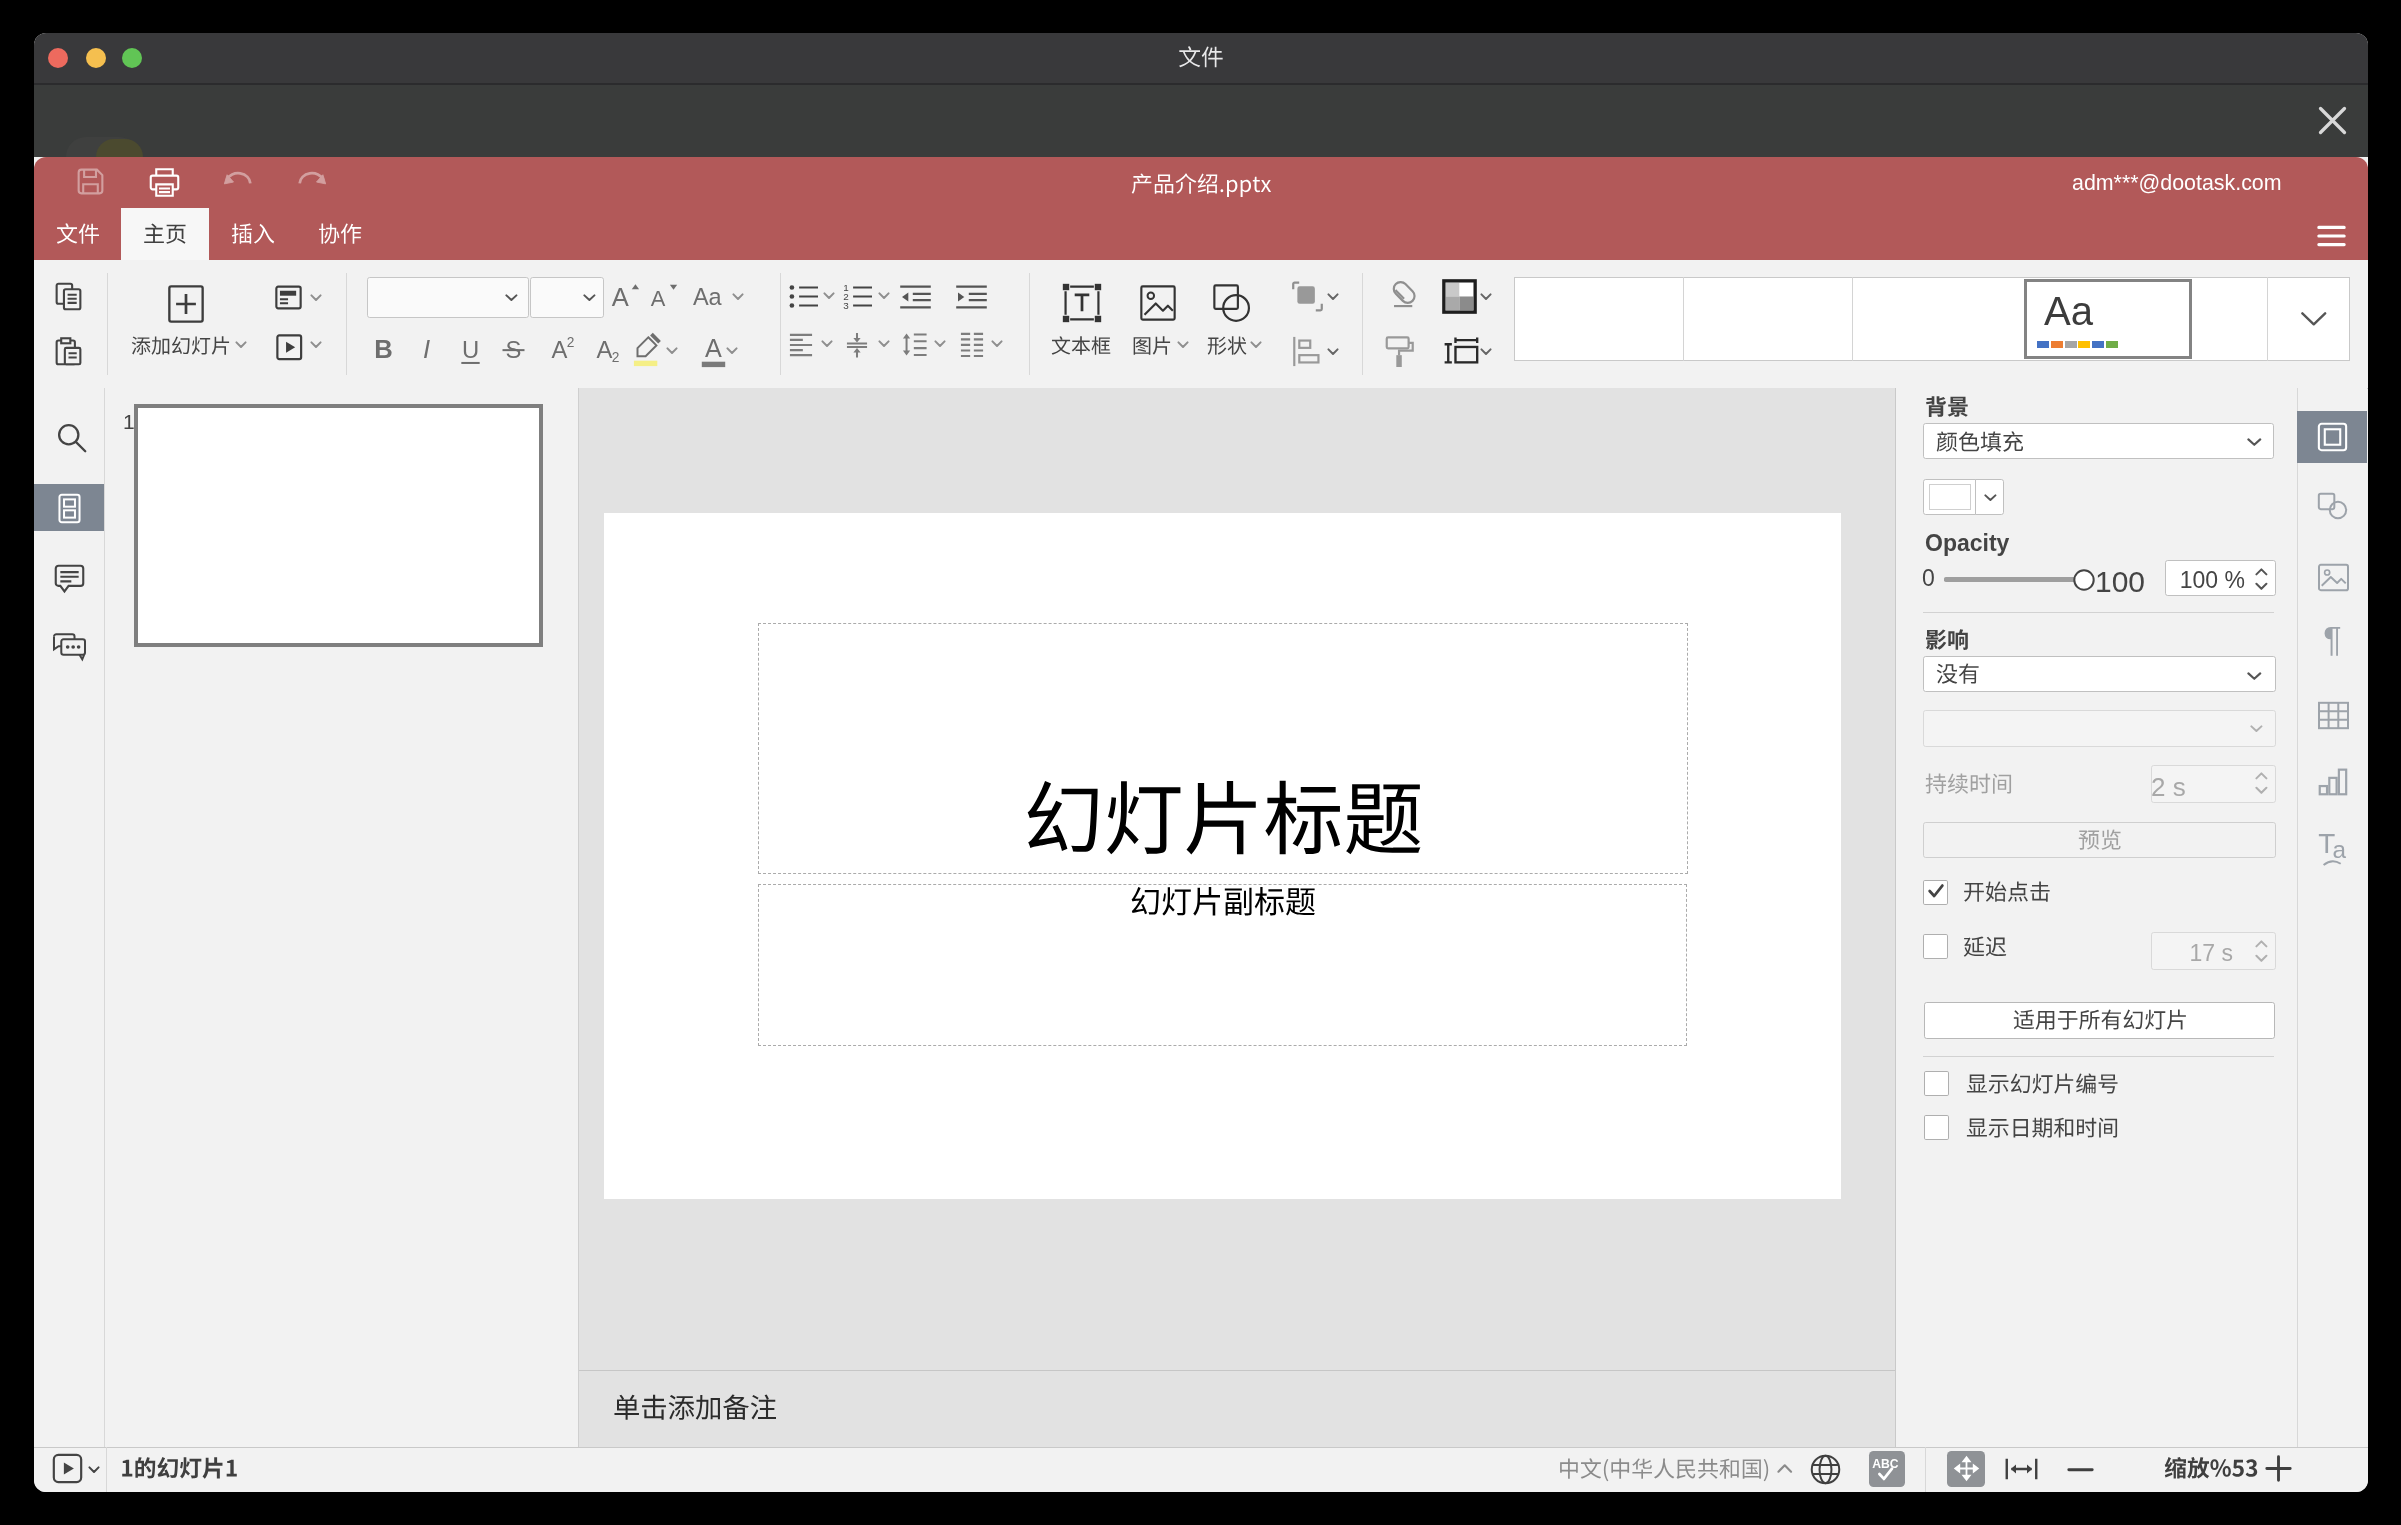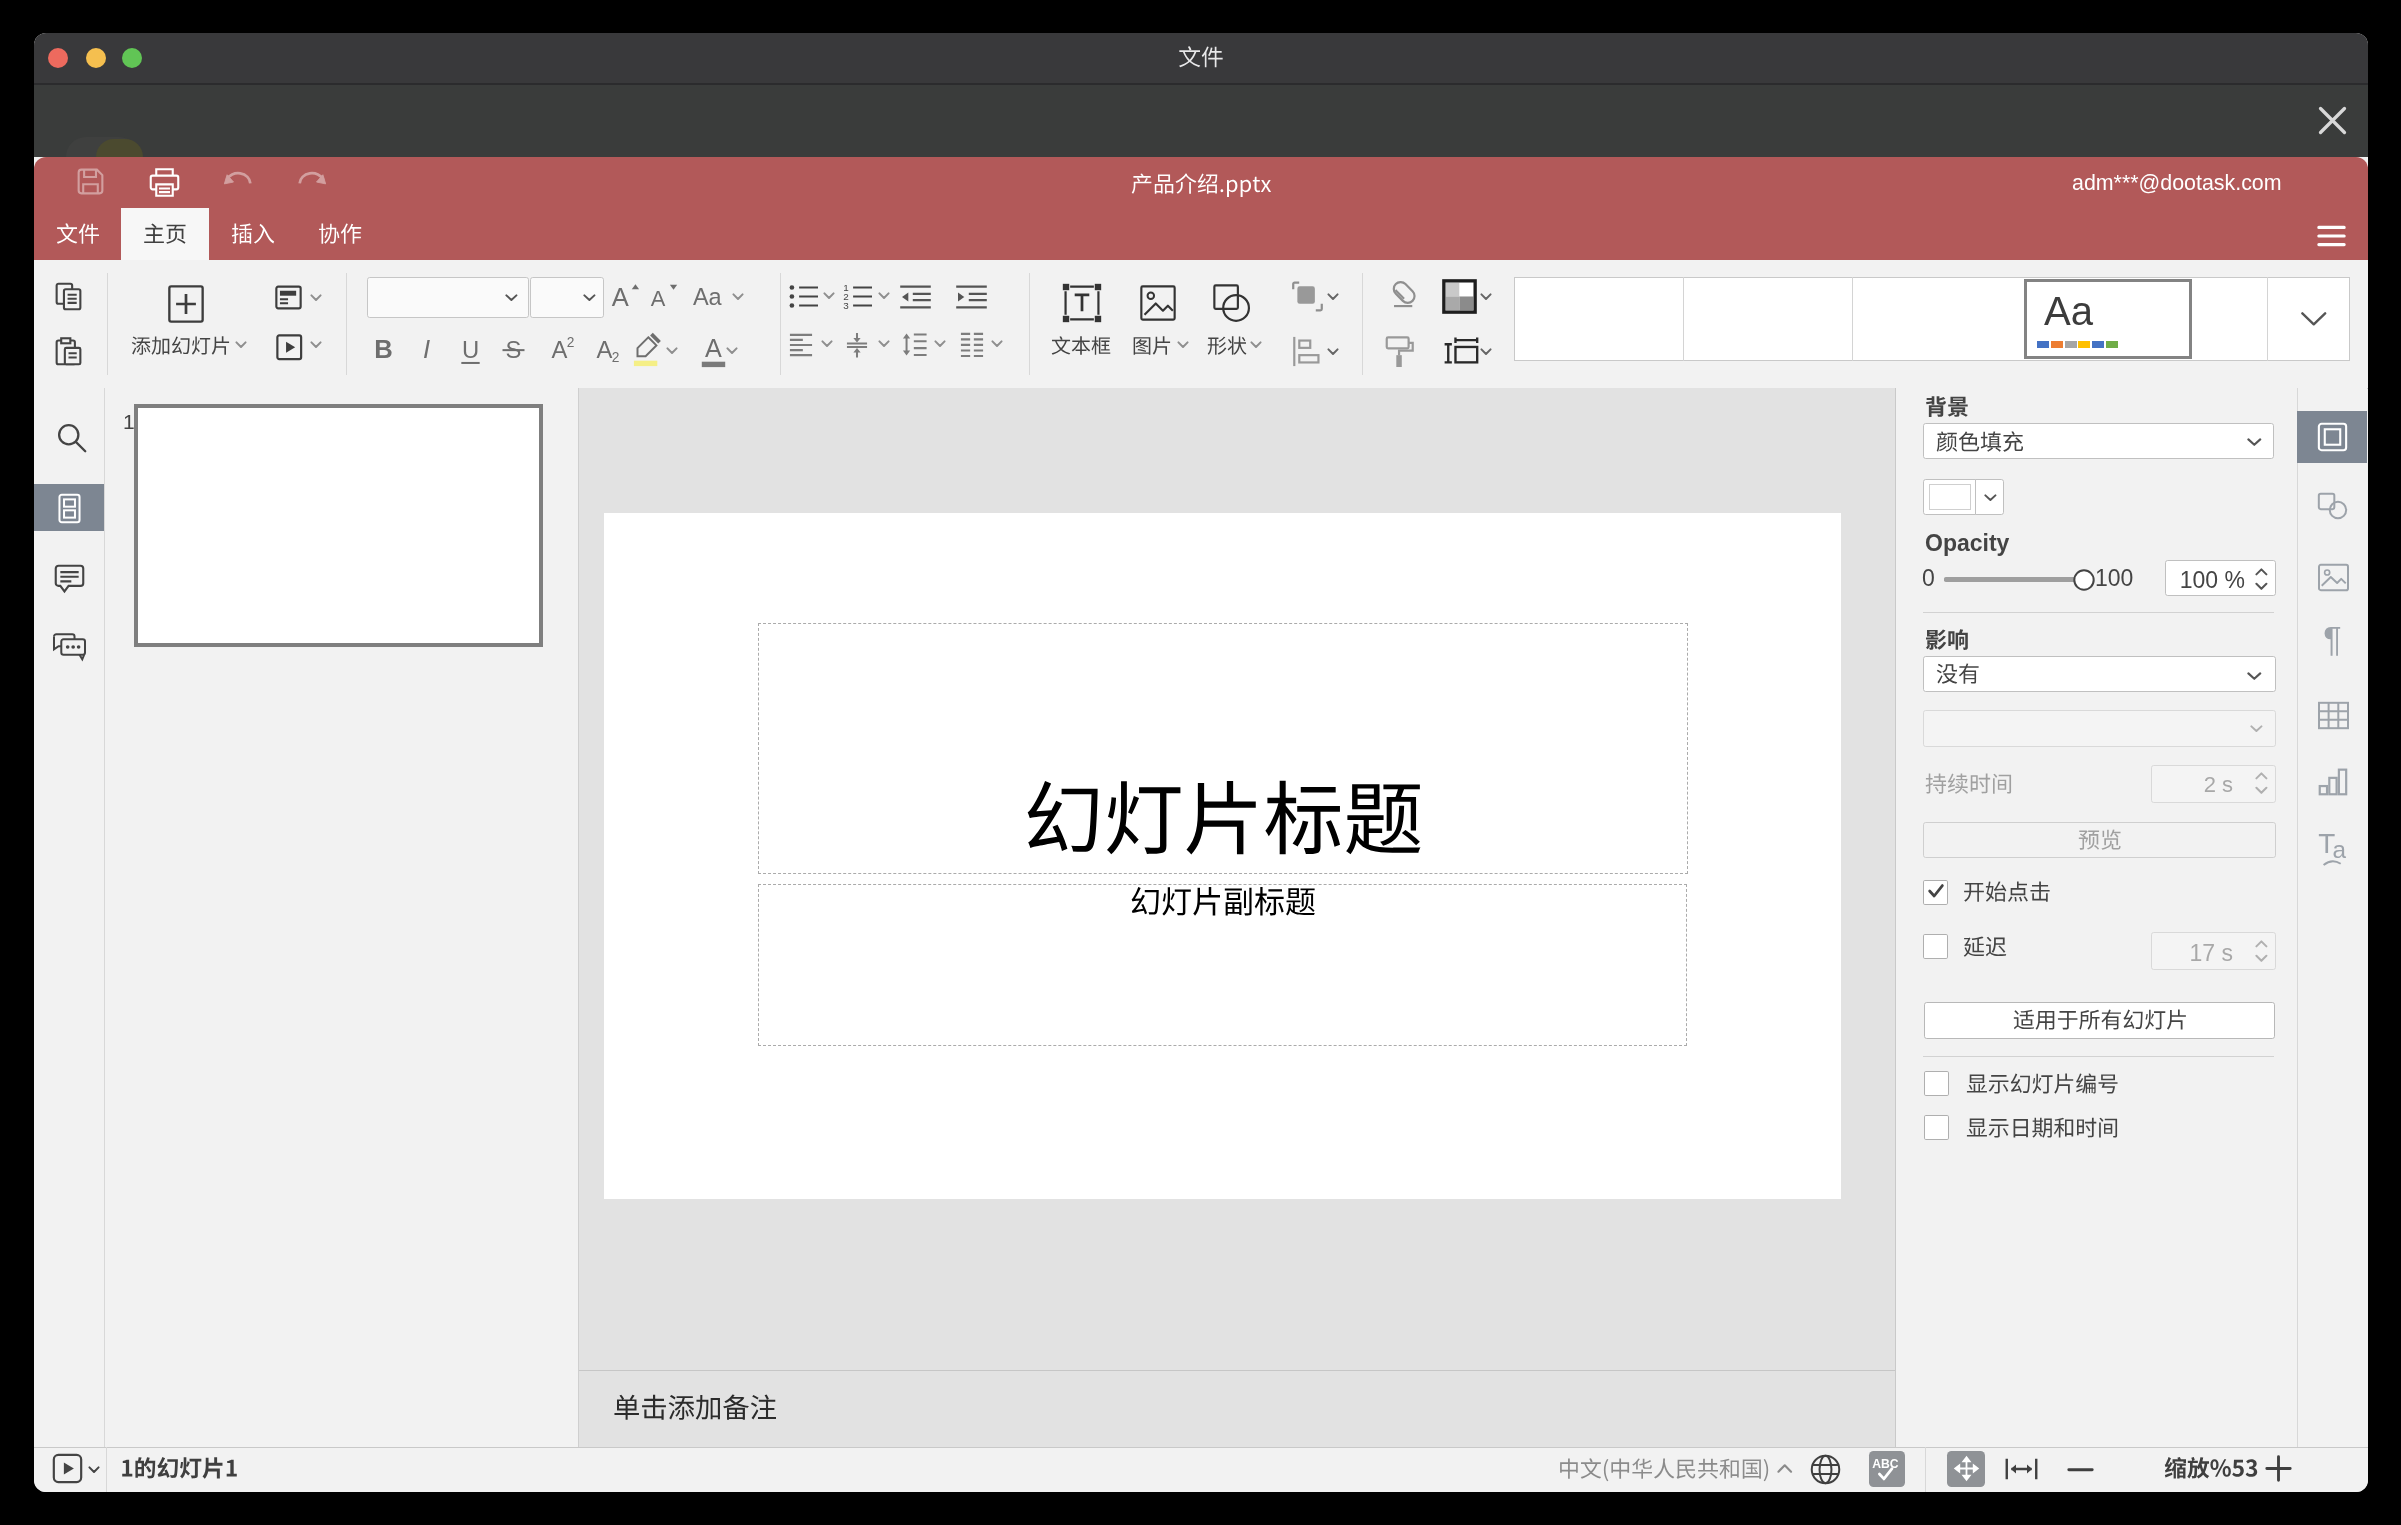--- a/index.html
+++ b/index.html
@@ -401,21 +401,21 @@
 <div class="a" style="left:1975px;top:479px;width:29px;height:36px;background:#fff;border:0.9px solid #c0c0c0;border-radius:0 2.7px 2.7px 0;box-sizing:border-box"></div>
 <svg class="t" style="left:1984px;top:494px" width="12.8" height="7.3" viewBox="0 0 14 8">
         <path d="M1.5 1.5 L7.0 6.5 L12.5 1.5" fill="none" stroke="#555" stroke-width="2.2" stroke-linecap="round" stroke-linejoin="round"></path>
       </svg>
 <div class="a" style="left:1925px;top:530px;width:182px;height:27px;font-weight:bold;font-size:23px;color:#444">Opacity</div>
 <div class="a" style="left:1922px;top:565px;width:27px;height:27px;font-size:23px;color:#444">0</div>
 <div class="a" style="left:1944px;top:577px;width:139px;height:4.6px;background:#9f9f9f;border-radius:1.8px"></div>
 <svg class="t" style="left:2072px;top:568px" width="24" height="24" viewBox="0 0 26 26">
         <circle cx="13" cy="13" r="10.5" fill="#fff" stroke="#444" stroke-width="2.2"></circle>
       </svg>
-<div class="a" style="left:2095px;top:565px;width:73px;height:27px;font-size:23px;color:#444">100</div>
+<div class="a" style="left:2095px;top:565px;width:73px;height:27px;font-size:30px;color:#444">100</div>
 <div class="a" style="left:2165px;top:560px;width:111px;height:36px;background:#fff;border:0.9px solid #c0c0c0;border-radius:2.7px;box-sizing:border-box"></div>
 <div class="a" style="left:2165px;top:567px;width:80px;height:25.5px;font-size:23px;color:#444;text-align:right">100 %</div>
 <svg class="t" style="left:2255px;top:568px" width="12.8" height="8.2" viewBox="0 0 14 9">
         <path d="M1.5 7 L7 1.5 L12.5 7" fill="none" stroke="#555" stroke-width="2.2" stroke-linecap="round" stroke-linejoin="round"></path>
       </svg>
 <svg class="t" style="left:2255px;top:582px" width="12.8" height="8.2" viewBox="0 0 14 9">
         <path d="M1.5 2 L7 7.5 L12.5 2" fill="none" stroke="#555" stroke-width="2.2" stroke-linecap="round" stroke-linejoin="round"></path>
       </svg>
 <div class="a" style="left:1923px;top:612px;width:351px;height:0.9px;background:#d2d2d2"></div>
 <svg class="t" style="left:1925px;top:628px" width="44" height="25" viewBox="0 0 48 27">
@@ -429,21 +429,21 @@
         <path d="M1.5 1.5 L8.0 7.5 L14.5 1.5" fill="none" stroke="#555" stroke-width="2.3" stroke-linecap="round" stroke-linejoin="round"></path>
       </svg>
 <div class="a" style="left:1923px;top:710px;width:353px;height:37px;background:#f4f4f4;border:0.9px solid #d9d9d9;border-radius:2.7px;box-sizing:border-box"></div>
 <svg class="t" style="left:2250px;top:725px" width="12.8" height="7.3" viewBox="0 0 14 8">
         <path d="M1.5 1.5 L7.0 6.5 L12.5 1.5" fill="none" stroke="#b0b0b0" stroke-width="2.2" stroke-linecap="round" stroke-linejoin="round"></path>
       </svg>
 <svg class="t" style="left:1925px;top:772px" width="88" height="25" viewBox="0 0 96 27">
         <path transform="translate(0 21.6)" d="M10.8 -4.9C11.8 -3.6 12.9 -1.8 13.4 -0.6L14.9 -1.6C14.4 -2.7 13.2 -4.4 12.1 -5.7ZM15.0 -20.0V-17.0H9.9V-15.4H15.0V-12.4H8.7V-10.7H18.2V-8.0H9.0V-6.4H18.2V-0.3C18.2 0.0 18.1 0.2 17.7 0.2C17.4 0.2 16.1 0.2 14.8 0.1C15.0 0.6 15.2 1.4 15.3 1.9C17.1 1.9 18.3 1.9 19.0 1.6C19.7 1.3 19.9 0.8 19.9 -0.3V-6.4H22.9V-8.0H19.9V-10.7H23.0V-12.4H16.8V-15.4H21.9V-17.0H16.8V-20.0ZM4.1 -20.1V-15.3H1.0V-13.6H4.1V-8.4C2.8 -8.0 1.6 -7.7 0.7 -7.4L1.1 -5.6L4.1 -6.6V-0.3C4.1 0.1 4.0 0.2 3.7 0.2C3.4 0.2 2.5 0.2 1.4 0.2C1.7 0.7 1.9 1.4 1.9 1.8C3.5 1.9 4.4 1.8 5.0 1.5C5.6 1.2 5.8 0.7 5.8 -0.2V-7.2L8.4 -8.0L8.2 -9.7L5.8 -8.9V-13.6H8.3V-15.3H5.8V-20.1Z M35.4 -10.8C36.4 -10.2 37.7 -9.3 38.3 -8.6L39.2 -9.6C38.6 -10.3 37.3 -11.2 36.2 -11.7ZM33.6 -8.7C34.8 -8.0 36.1 -7.0 36.7 -6.3L37.6 -7.4C36.9 -8.1 35.6 -9.0 34.5 -9.6ZM40.5 -2.5C42.4 -1.2 44.7 0.7 45.8 2.0L47.0 0.8C45.8 -0.4 43.5 -2.3 41.6 -3.5ZM25.0 -1.4 25.4 0.3C27.5 -0.5 30.1 -1.5 32.7 -2.5L32.4 -4.0C29.6 -3.0 26.9 -2.0 25.0 -1.4ZM33.6 -14.2V-12.7H44.4C44.1 -11.6 43.7 -10.6 43.4 -9.8L44.8 -9.5C45.4 -10.6 46.0 -12.4 46.5 -14.0L45.3 -14.3L45.0 -14.2H40.6V-16.4H45.2V-17.9H40.6V-20.2H38.9V-17.9H34.5V-16.4H38.9V-14.2ZM39.6 -11.7V-8.9C39.6 -8.0 39.5 -7.0 39.3 -6.0H33.1V-4.4H38.7C37.8 -2.6 36.1 -0.8 32.7 0.6C33.0 1.0 33.5 1.6 33.7 2.0C37.8 0.2 39.7 -2.1 40.6 -4.4H46.5V-6.0H41.0C41.2 -7.0 41.2 -7.9 41.2 -8.8V-11.7ZM25.5 -10.2C25.8 -10.3 26.4 -10.5 29.2 -10.8C28.2 -9.3 27.2 -8.0 26.8 -7.5C26.1 -6.6 25.6 -6.0 25.1 -5.9C25.3 -5.5 25.5 -4.7 25.6 -4.4C26.1 -4.7 26.9 -5.0 32.5 -6.5C32.4 -6.8 32.4 -7.5 32.4 -8.0L28.2 -7.0C29.9 -9.1 31.6 -11.7 32.9 -14.3L31.5 -15.1C31.1 -14.2 30.6 -13.2 30.1 -12.4L27.2 -12.1C28.7 -14.2 30.1 -16.8 31.1 -19.4L29.5 -20.1C28.6 -17.2 26.8 -14.1 26.3 -13.2C25.8 -12.4 25.3 -11.9 24.9 -11.8C25.1 -11.3 25.4 -10.5 25.5 -10.2Z M59.4 -10.8C60.6 -9.0 62.3 -6.5 63.0 -5.0L64.6 -5.9C63.8 -7.4 62.2 -9.8 60.9 -11.6ZM55.8 -9.6V-4.2H51.7V-9.6ZM55.8 -11.3H51.7V-16.5H55.8ZM49.9 -18.1V-0.6H51.7V-2.5H57.5V-18.1ZM66.3 -20.0V-15.4H58.6V-13.6H66.3V-0.8C66.3 -0.3 66.1 -0.1 65.7 -0.1C65.1 -0.1 63.4 -0.1 61.5 -0.2C61.8 0.4 62.0 1.2 62.2 1.7C64.6 1.7 66.1 1.7 67.0 1.3C67.8 1.1 68.2 0.5 68.2 -0.8V-13.6H71.1V-15.4H68.2V-20.0Z M74.2 -14.8V1.9H76.0V-14.8ZM74.5 -19.0C75.6 -17.9 76.9 -16.4 77.4 -15.5L78.9 -16.4C78.4 -17.4 77.1 -18.8 75.9 -19.8ZM81.1 -7.1H86.9V-3.8H81.1ZM81.1 -11.8H86.9V-8.6H81.1ZM79.5 -13.3V-2.4H88.6V-13.3ZM80.4 -18.8V-17.1H92.1V-0.3C92.1 0.0 92.0 0.1 91.7 0.2C91.3 0.2 90.4 0.2 89.4 0.1C89.6 0.6 89.8 1.4 89.9 1.8C91.4 1.8 92.4 1.8 93.1 1.5C93.7 1.2 93.9 0.7 93.9 -0.3V-18.8Z" fill="#a0a0a0"></path>
       </svg>
 <div class="a" style="left:2151px;top:765px;width:125px;height:38px;background:#f4f4f4;border:0.9px solid #d9d9d9;border-radius:2.7px;box-sizing:border-box"></div>
-<div class="a" style="left:2151px;top:772px;width:82px;height:25.5px;font-size:22px;color:#a8a8a8;text-align:right">2 s</div>
+<div class="a" style="left:2151px;top:772px;width:82px;height:25.5px;font-size:26px;color:#a8a8a8;text-align:left">2 s</div>
 <svg class="t" style="left:2255px;top:772px" width="12.8" height="8.2" viewBox="0 0 14 9">
         <path d="M1.5 7 L7 1.5 L12.5 7" fill="none" stroke="#b0b0b0" stroke-width="2.2" stroke-linecap="round" stroke-linejoin="round"></path>
       </svg>
 <svg class="t" style="left:2255px;top:786px" width="12.8" height="8.2" viewBox="0 0 14 9">
         <path d="M1.5 2 L7 7.5 L12.5 2" fill="none" stroke="#b0b0b0" stroke-width="2.2" stroke-linecap="round" stroke-linejoin="round"></path>
       </svg>
 <div class="a" style="left:1923px;top:822px;width:353px;height:36px;background:#f2f2f2;border:0.9px solid #cfcfcf;border-radius:2.7px;box-sizing:border-box"></div>
 <svg class="t" style="left:2078px;top:828px" width="44" height="25" viewBox="0 0 48 27">
         <path transform="translate(0 21.6)" d="M16.1 -11.9V-7.1C16.1 -4.6 15.5 -1.4 9.8 0.5C10.2 0.8 10.7 1.4 10.9 1.8C17.0 -0.4 17.8 -4.0 17.8 -7.1V-11.9ZM17.4 -2.1C18.9 -0.9 20.9 0.8 21.8 1.9L23.0 0.6C22.1 -0.4 20.1 -2.1 18.6 -3.2ZM2.1 -14.6C3.6 -13.6 5.4 -12.3 6.8 -11.3H0.9V-9.7H4.9V-0.2C4.9 0.1 4.8 0.1 4.4 0.2C4.1 0.2 3.0 0.2 1.7 0.1C2.0 0.6 2.2 1.4 2.3 1.9C4.0 1.9 5.0 1.8 5.7 1.6C6.4 1.3 6.6 0.8 6.6 -0.2V-9.7H9.2C8.7 -8.4 8.3 -7.1 7.8 -6.1L9.2 -5.8C9.8 -7.1 10.6 -9.2 11.2 -11.0L10.1 -11.4L9.8 -11.3H8.2L8.7 -11.9C8.1 -12.3 7.3 -12.9 6.5 -13.5C7.9 -14.8 9.5 -16.6 10.5 -18.3L9.4 -19.1L9.1 -19.0H1.4V-17.4H7.9C7.1 -16.3 6.1 -15.1 5.2 -14.4L3.1 -15.7ZM12.0 -15.1V-3.6H13.7V-13.4H20.3V-3.7H22.1V-15.1H17.4L18.2 -17.5H23.0V-19.1H11.1V-17.5H16.2C16.1 -16.7 15.9 -15.8 15.6 -15.1Z M39.5 -15.0C40.7 -13.9 42.0 -12.2 42.6 -11.1L44.3 -11.9C43.6 -13.0 42.3 -14.5 41.0 -15.7ZM26.8 -18.8V-12.0H28.5V-18.8ZM31.8 -19.9V-11.3H33.5V-19.9ZM36.7 -4.4V-0.6C36.7 1.1 37.3 1.6 39.6 1.6C40.1 1.6 43.3 1.6 43.8 1.6C45.8 1.6 46.3 0.9 46.5 -1.8C46.0 -1.9 45.3 -2.2 44.9 -2.4C44.8 -0.3 44.6 0.0 43.7 0.0C43.0 0.0 40.3 0.0 39.8 0.0C38.7 0.0 38.5 -0.0 38.5 -0.6V-4.4ZM35.0 -7.8V-6.0C35.0 -4.0 34.3 -1.3 25.6 0.5C26.0 0.9 26.5 1.6 26.7 2.0C35.8 -0.2 36.8 -3.4 36.8 -5.9V-7.8ZM28.7 -10.5V-2.9H30.5V-8.9H41.8V-3.0H43.7V-10.5ZM38.1 -20.2C37.4 -17.5 36.3 -14.8 34.8 -13.0C35.3 -12.8 36.0 -12.3 36.4 -12.1C37.2 -13.2 37.9 -14.5 38.5 -16.1H46.4V-17.7H39.2C39.4 -18.4 39.6 -19.1 39.8 -19.8Z" fill="#a0a0a0"></path>
       </svg>

